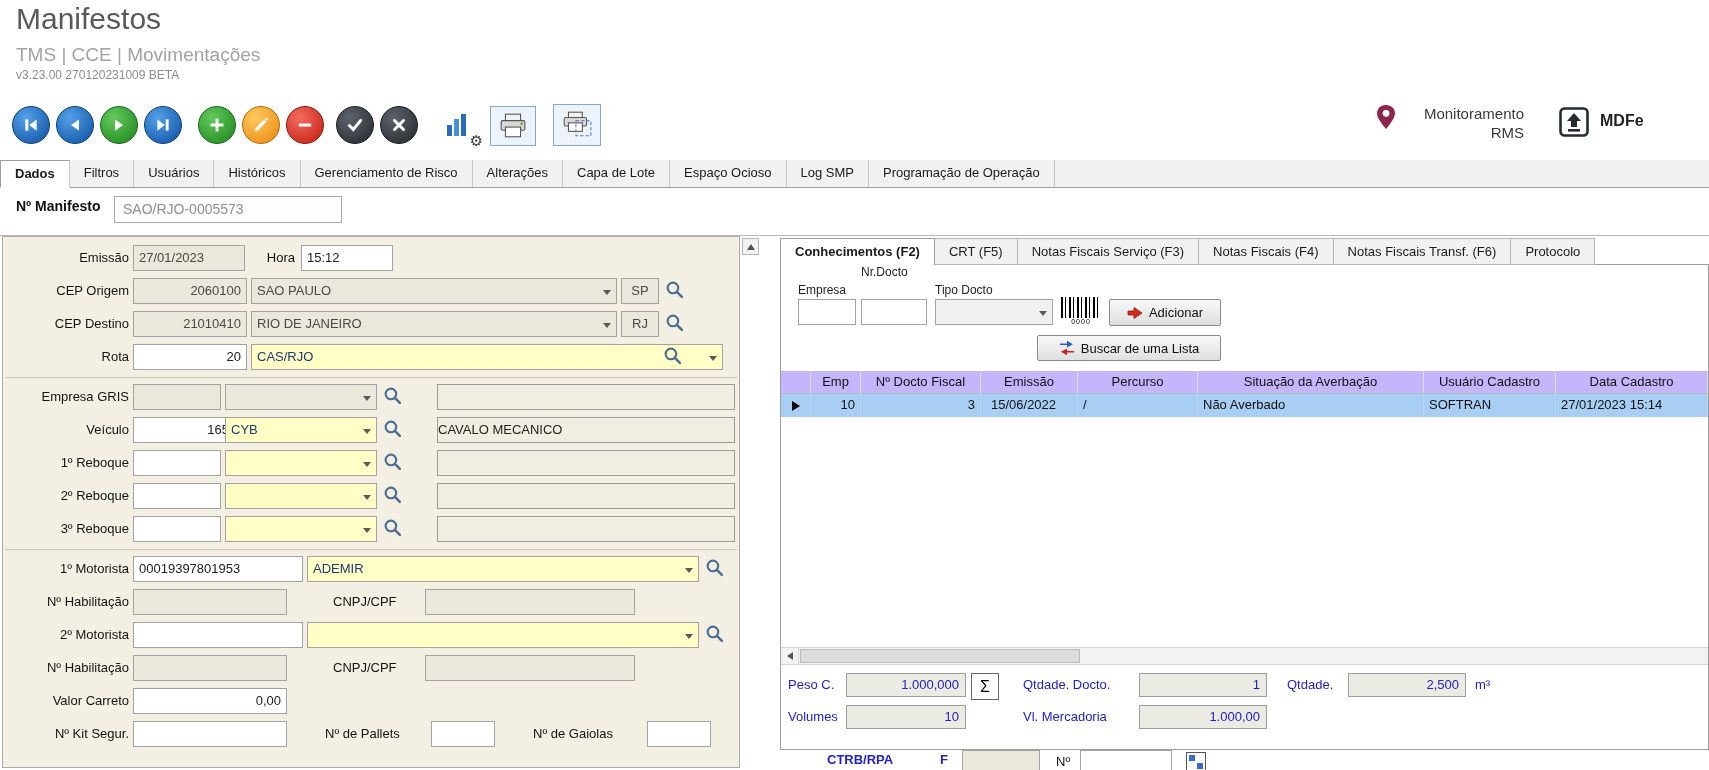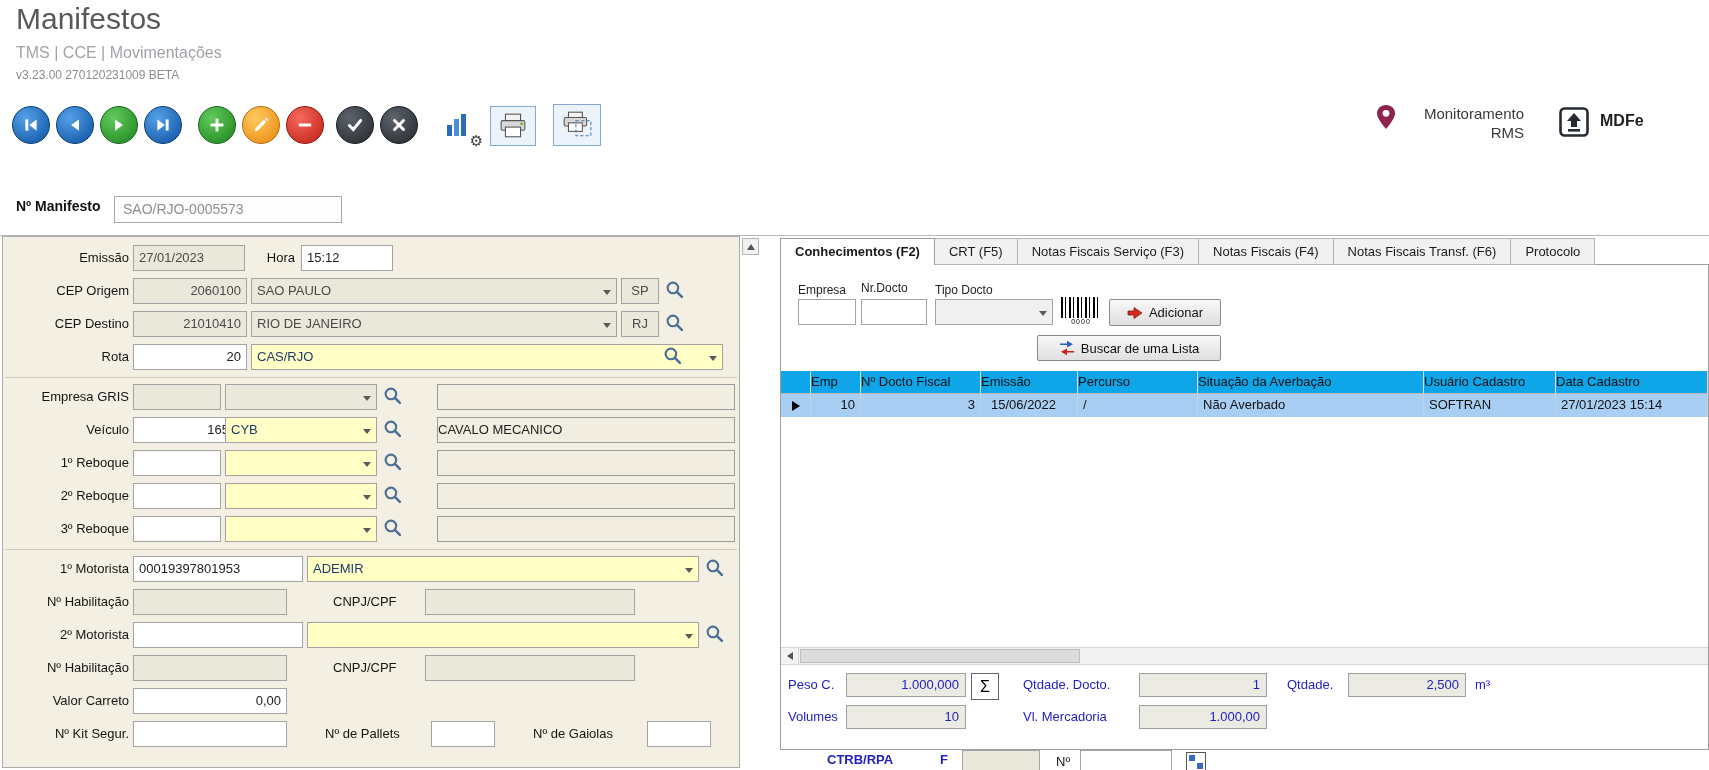--- a/index.html
+++ b/index.html
@@ -1,20 +1,20 @@
 <!DOCTYPE html>
 <html><head>
 <meta charset="utf-8">
 <style>
   *{box-sizing:border-box;margin:0;padding:0}
   body{font-family:"Liberation Sans",sans-serif;background:#fff}
   #app{position:relative;width:1709px;height:770px;overflow:hidden;background:#fff}
   
   #hd-title{position:absolute;left:16px;top:2px;font-size:30px;color:#58595B}
-  #hd-sub{position:absolute;left:16px;top:44px;font-size:16px;color:#9FA3A7}
+  #hd-sub{position:absolute;left:16px;top:44px;font-size:19px;color:#9FA3A7}
   #hd-ver{position:absolute;left:16px;top:68px;font-size:12px;color:#8A8D90}
   
   .cbtn{position:absolute;width:38px;height:38px;border-radius:50%;display:flex;align-items:center;justify-content:center;cursor:pointer}
   .cbtn.blue{background:radial-gradient(circle at 35% 30%,#55A0E8,#0B4FA0);border:1px solid #0A3D77}
   .cbtn.green{background:radial-gradient(circle at 35% 30%,#62C95C,#1C831C);border:1px solid #176617}
   .cbtn.orange{background:radial-gradient(circle at 35% 30%,#FFC95E,#E8860B);border:1px solid #B36807}
   .cbtn.red{background:radial-gradient(circle at 35% 30%,#F4695E,#C01D10);border:1px solid #8F150B}
   .cbtn.dark{background:radial-gradient(circle at 35% 30%,#5C636B,#24272C);border:1px solid #191B1F}
   .sqbtn{position:absolute;display:flex;align-items:center;justify-content:center;cursor:pointer}
   .sqbtn.framed{border:1px solid #86A7CE;background:#EDF3FB}
@@ -56,21 +56,21 @@
   .tri-left{width:0;height:0;border-top:4px solid transparent;border-bottom:4px solid transparent;border-right:6px solid #555}
   .mark-right{width:0;height:0;border-top:5px solid transparent;border-bottom:5px solid transparent;border-left:8px solid #000;margin:auto}
   
   #rcontent{position:absolute;left:780px;top:264px;width:929px;height:486px;background:#fff;border:1px solid #9E9E9E}
   .slbl{position:absolute;font-size:12px;color:#222;white-space:nowrap}
   .gbtn{position:absolute;display:flex;align-items:center;justify-content:center;gap:6px;background:linear-gradient(#F8F8F8,#DFDFDF);border:1px solid #8A8A8A;border-radius:2px;font-size:13px;color:#111;cursor:pointer;white-space:nowrap}
   #barcode-btn{position:absolute;left:280px;top:32px;width:40px;height:30px;cursor:pointer;background:#fff}
   #barcode-bars{height:21px;background:repeating-linear-gradient(90deg,#000 0 2px,#fff 2px 4px,#000 4px 5px,#fff 5px 8px)}
   #barcode-digits{font-size:7px;line-height:8px;text-align:center;color:#000;letter-spacing:1px}
   .tgrid{position:absolute;left:0;width:927px;display:grid;grid-template-columns:30px 50px 120px 97px 120px 226px 132px 1fr;font-size:13px}
-  .hc{height:23px;line-height:22px;border-bottom:1px solid #B9B9B9;border-right:1px solid #DCDCDC;background:#0ea5e9;color:#111;white-space:nowrap;overflow:hidden;cursor:pointer}
+  .hc{height:23px;line-height:22px;border-bottom:1px solid #B9B9B9;border-right:1px solid #DCDCDC;background:#c4b5fd;text-align:center;color:#111;white-space:nowrap;overflow:hidden;cursor:pointer}
   .tc{height:23px;line-height:22px;border-right:1px solid #BFD4EA;background:#A9CEF3;color:#111;white-space:nowrap;overflow:hidden;padding:0 5px;display:block}
   .tc.rt{text-align:right}
   .tc.ctr{padding-left:10px}
   .gut{display:flex;align-items:center}
   #hscroll{position:absolute;left:0;top:382px;width:927px;height:18px;background:#F2F2F2;border-top:1px solid #D5D5D5;border-bottom:1px solid #D5D5D5}
   #hscroll-left{position:absolute;left:0;top:0;width:18px;height:16px;background:#F2F2F2;border-right:1px solid #D5D5D5;display:flex;align-items:center;justify-content:center;cursor:pointer}
   #hscroll-thumb{position:absolute;left:19px;top:1px;width:280px;height:14px;background:#DCDCDC;border:1px solid #BDBDBD;cursor:pointer}
   .blbl{position:absolute;font-size:13px;line-height:24px;color:#2222C2;white-space:nowrap}
   .bfld{position:absolute;height:24px;border:1px solid #9E9E9E;background:#EBEBE3;font-size:13px;line-height:22px;color:#2222C2;text-align:right;padding:0 6px;overflow:hidden}
   #sigma-btn{position:absolute;left:190px;top:408px;width:28px;height:27px;border:1px solid #666;background:#fff;font-size:16px;line-height:25px;text-align:center;cursor:pointer}
@@ -171,20 +171,32 @@
   <div id="monit-label">Monitoramento RMS</div>
   <div class="sqbtn" style="left:1556px;top:104px;width:36px;height:36px">
     <svg width="32" height="32" viewBox="0 0 32 32">
       <rect x="2.5" y="2.5" width="27" height="27" rx="4" fill="none" stroke="#252A33" stroke-width="2.6"></rect>
       <path d="M16 7 L23 15 L19 15 L19 21 L13 21 L13 15 L9 15 Z" fill="#252A33"></path>
       <rect x="10" y="23" width="12" height="2.6" fill="#252A33"></rect>
     </svg>
   </div>
   <div id="mdfe-label">MDFe</div>
 
+  <div id="main-tabs" class="tabstrip">
+    <div class="tab active">Dados</div>
+    <div class="tab">Filtros</div>
+    <div class="tab">Usuários</div>
+    <div class="tab">Históricos</div>
+    <div class="tab">Gerenciamento de Risco</div>
+    <div class="tab">Alterações</div>
+    <div class="tab">Capa de Lote</div>
+    <div class="tab">Espaço Ocioso</div>
+    <div class="tab">Log SMP</div>
+    <div class="tab">Programação de Operação</div>
+  </div>
 
   <div id="manifest-bar">
     <div id="manifest-label">Nº Manifesto</div>
     <div id="manifest-field">SAO/RJO-0005573</div>
   </div>
 
   <div id="left-panel">
 
     <div class="lbl r" style="left:4px;top:8px;width:122px">Emissão</div>
     <div class="fld gray" style="left:130px;top:8px;width:112px">27/01/2023</div>
@@ -339,21 +351,21 @@
     <div class="tab active">Conhecimentos (F2)</div>
     <div class="tab">CRT (F5)</div>
     <div class="tab">Notas Fiscais Serviço (F3)</div>
     <div class="tab">Notas Fiscais (F4)</div>
     <div class="tab">Notas Fiscais Transf. (F6)</div>
     <div class="tab">Protocolo</div>
   </div>
 
   <div id="rcontent">
     <div class="slbl" style="left:17px;top:18px">Empresa</div>
-    <div class="slbl" style="left:80px;top:16px">Nr.Docto</div>
+    <div class="slbl" style="left:80px;top:0">Nr.Docto</div>
     <div class="slbl" style="left:154px;top:18px">Tipo Docto</div>
     <div class="fld" style="left:17px;top:34px;width:58px"></div>
     <div class="fld" style="left:80px;top:34px;width:66px"></div>
     <div class="fld" style="left:154px;top:34px;width:118px;background:#F0F0F0">
         <span class="cv"></span>
         <span class="chev"></span>
       </div>
     <div id="barcode-btn">
       <div id="barcode-bars"></div>
       <div id="barcode-digits">0000</div>

